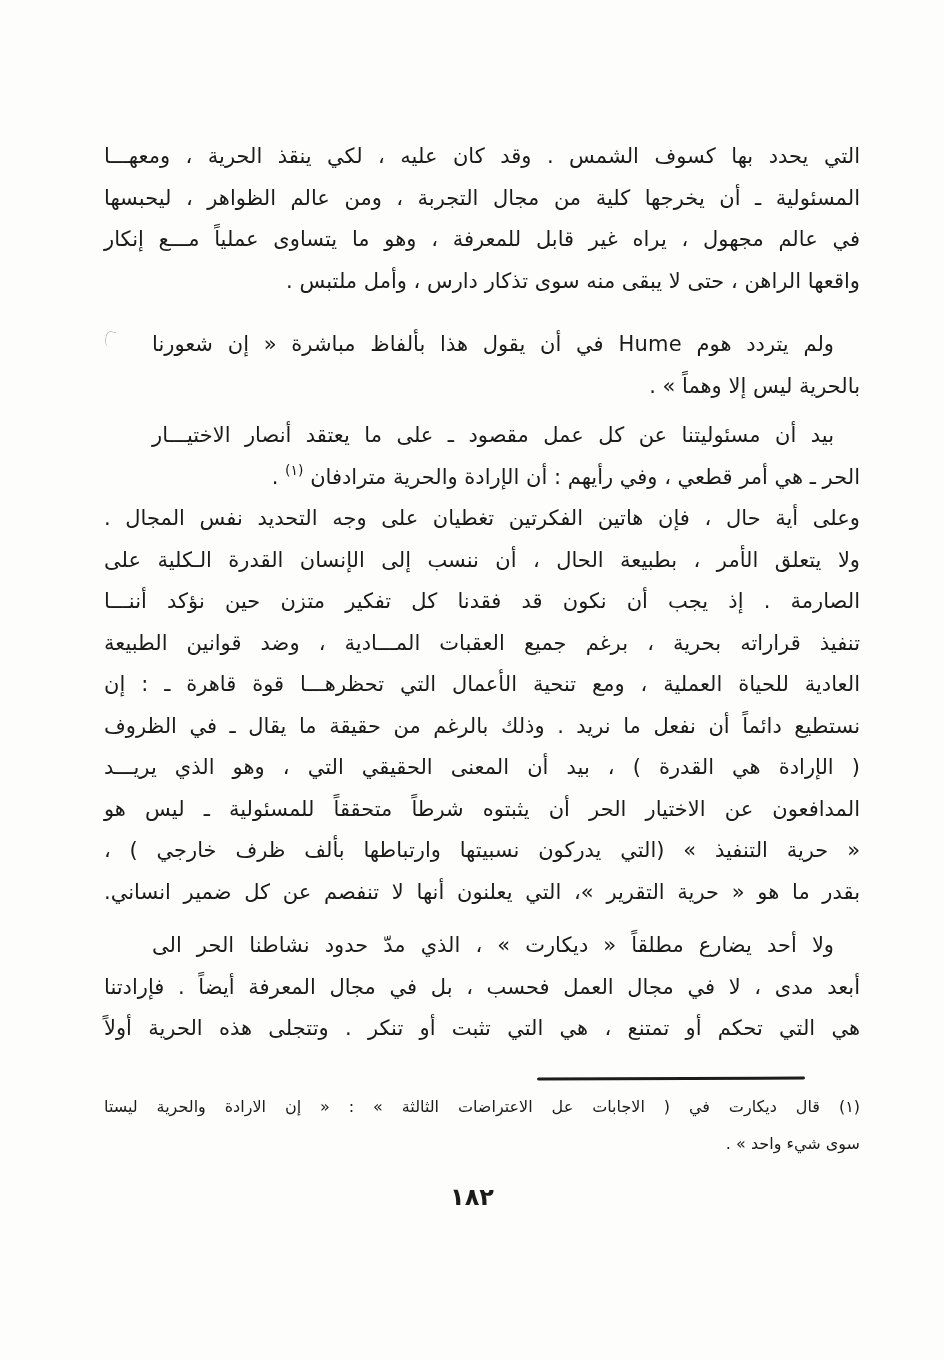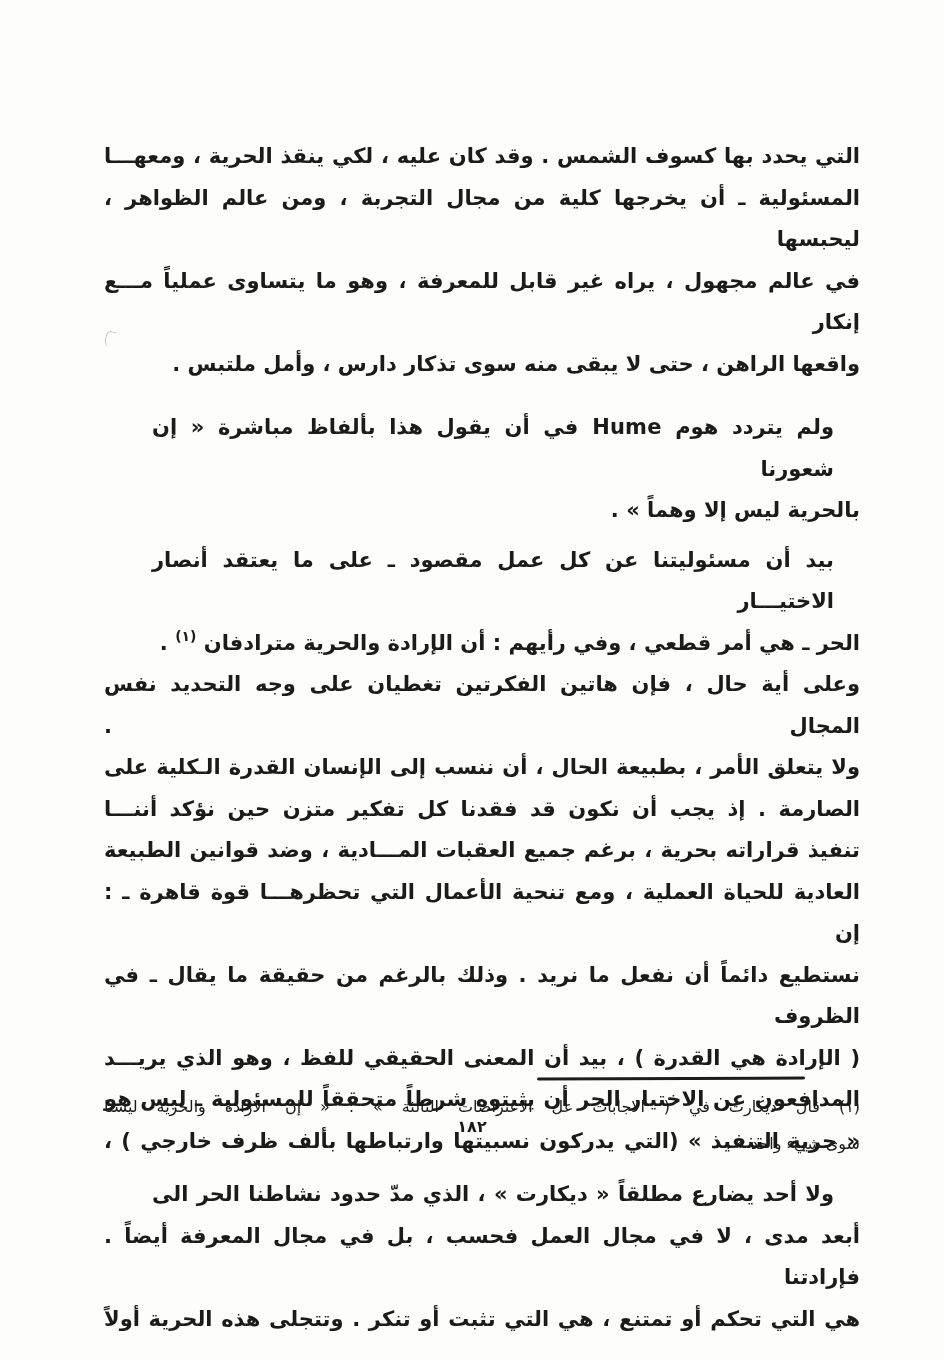--- a/index.html
+++ b/index.html
@@ -11,21 +11,21 @@
     font-family: "DejaVu Sans", sans-serif;
     color: #1b1b1b;
   }
   .page { position: absolute; inset: 0; }
 
   .text-block {
     position: absolute;
     top: 136px; right: 84px; left: 104px;
     direction: rtl;
     font-size: 21px;
-    font-weight: 700;
+    font-weight: 400;
     line-height: 41.5px;
     letter-spacing: 0.2px;
   }
   .para { margin: 0; }
   .para.g22 { margin-top: 22px; }
   .para.g8  { margin-top: 8px; }
   .para.g12 { margin-top: 12px; }
 
   .line { direction: rtl; unicode-bidi: embed; }
   .line.just {
@@ -60,25 +60,25 @@
     line-height: 37px;
   }
   .footnote .line.just {
     text-align: justify;
     text-align-last: justify;
     -moz-text-align-last: justify;
   }
 
   .page-number {
     position: absolute;
-    top: 1117px; left: 0;
+    top: 1183px; left: 0;
     width: 944px;
     text-align: center;
     direction: rtl;
-    font-size: 16px;
+    font-size: 24px;
     font-weight: 700;
     letter-spacing: 3px;
   }
 
   .ink-mark {
     position: absolute;
     top: 331px; left: 105px;
     width: 9px; height: 15px;
     border: 1.6px solid #8a8a8a;
     border-right: none;
@@ -111,23 +111,24 @@
 
     <div class="para g8">
       <div class="line just indent">بيد أن مسئوليتنا عن كل عمل مقصود ـ على ما يعتقد أنصار الاختيـــار</div>
       <div class="line end"><span>الحر ـ هي أمر قطعي ، وفي رأيهم : أن الإرادة والحرية مترادفان </span><span class="fn-mark">(١)</span><span> .</span></div>
       <div class="line just">وعلى أية حال ، فإن هاتين الفكرتين تغطيان على وجه التحديد نفس المجال .</div>
       <div class="line just">ولا يتعلق الأمر ، بطبيعة الحال ، أن ننسب إلى الإنسان القدرة الـكلية على</div>
       <div class="line just">الصارمة . إذ يجب أن نكون قد فقدنا كل تفكير متزن حين نؤكد أننـــا</div>
       <div class="line just">تنفيذ قراراته بحرية ، برغم جميع العقبات المـــادية ، وضد قوانين الطبيعة</div>
       <div class="line just">العادية للحياة العملية ، ومع تنحية الأعمال التي تحظرهـــا قوة قاهرة ـ : إن</div>
       <div class="line just">نستطيع دائماً أن نفعل ما نريد . وذلك بالرغم من حقيقة ما يقال ـ في الظروف</div>
-      <div class="line just">( الإرادة هي القدرة ) ، بيد أن المعنى الحقيقي للفظ ، وهو الذي يريـــد</div>
+      <div class="line just">( الإرادة هي القدرة ) ، بيد أن المعنى الحقيقي التي ، وهو الذي يريـــد</div>
       <div class="line just">المدافعون عن الاختيار الحر أن يثبتوه شرطاً متحققاً للمسئولية ـ ليس هو</div>
       <div class="line just">« حرية التنفيذ » (التي يدركون نسبيتها وارتباطها بألف ظرف خارجي ) ،</div>
+      <div class="line just">بقدر ما هو « حرية التقرير »، التي يعلنون أنها لا تنفصم عن كل ضمير انساني.</div>
     </div>
 
     <div class="para g12">
       <div class="line just indent">ولا أحد يضارع مطلقاً « ديكارت » ، الذي مدّ حدود نشاطنا الحر الى</div>
       <div class="line just">أبعد مدى ، لا في مجال العمل فحسب ، بل في مجال المعرفة أيضاً . فإرادتنا</div>
       <div class="line just">هي التي تحكم أو تمتنع ، هي التي تثبت أو تنكر . وتتجلى هذه الحرية أولاً</div>
     </div>
 
   </div>
 

